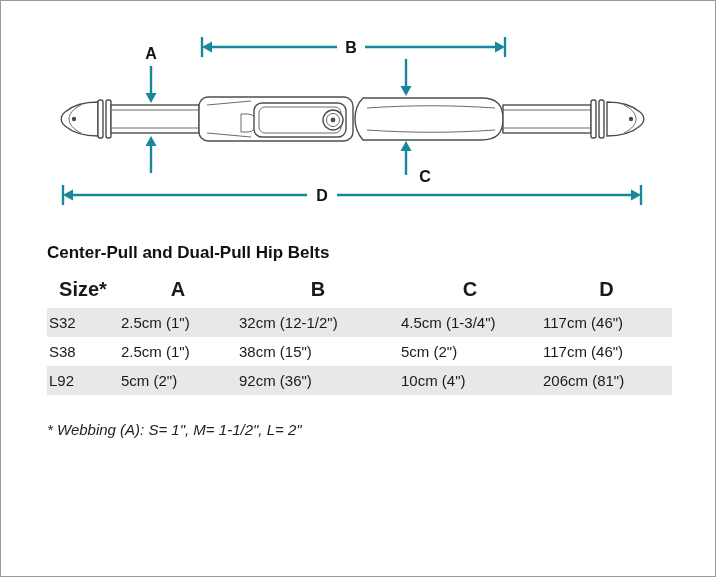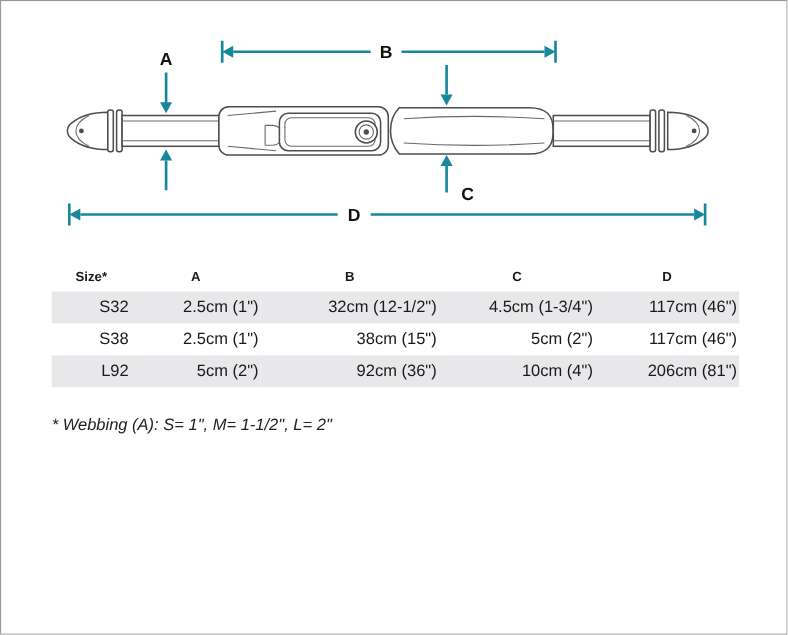--- a/index.html
+++ b/index.html
@@ -37,24 +37,24 @@
     font-size:17px;font-weight:bold;color:#111;
   }
   table.size-table{
     border-collapse:collapse;
     width:625px;
     font-size:15px;
     table-layout:fixed;
   }
   table.size-table th{
     font-weight:bold;text-align:center;
-    padding:5px 2px 7px 2px;font-size:12px;
+    padding:5px 2px 7px 2px;font-size:20px;
   }
   table.size-table td{
-    text-align:right;padding:6px 2px;height:17px;
+    text-align:left;padding:6px 2px;height:17px;
   }
   table.size-table tbody tr.shade{background:var(--row-shade);}
   .footnote{
     margin:26px 0 0 0;
     font-style:italic;font-size:15px;color:#222;
   }
 </style>
 </head>
 <body>
 
@@ -136,20 +136,21 @@
         <line class="dim-line" x1="72" y1="194" x2="306" y2="194"></line>
         <line class="dim-line" x1="336" y1="194" x2="630" y2="194"></line>
         <polygon class="dim-head" points="72,188.5 72,199.5 62,194"></polygon>
         <polygon class="dim-head" points="630,188.5 630,199.5 640,194"></polygon>
         <text class="dim-label" x="321" y="200" text-anchor="middle">D</text>
       </g>
     </svg>
   </div>
 
   <div class="content">
+    <h2 class="table-title">Center-Pull and Dual-Pull Hip Belts</h2>
 
     <table class="size-table">
       <colgroup>
         <col style="width:72px">
           <col style="width:118px">
           <col style="width:162px">
         <col style="width:142px">
           <col style="width:131px">
       </colgroup>
       <thead>

